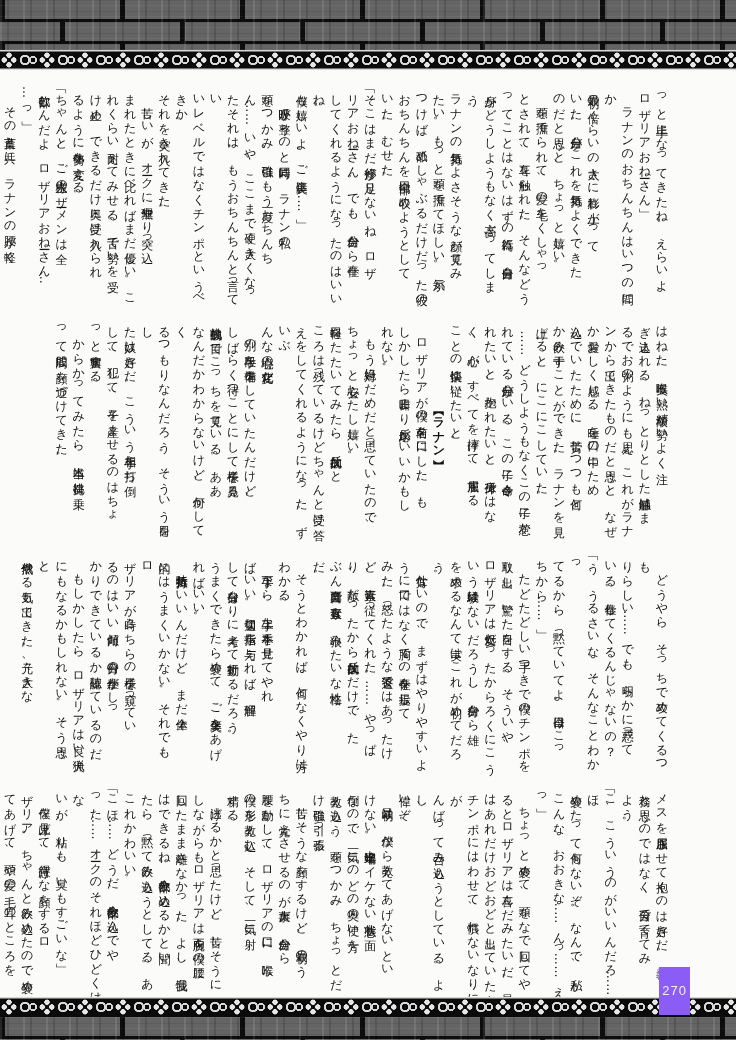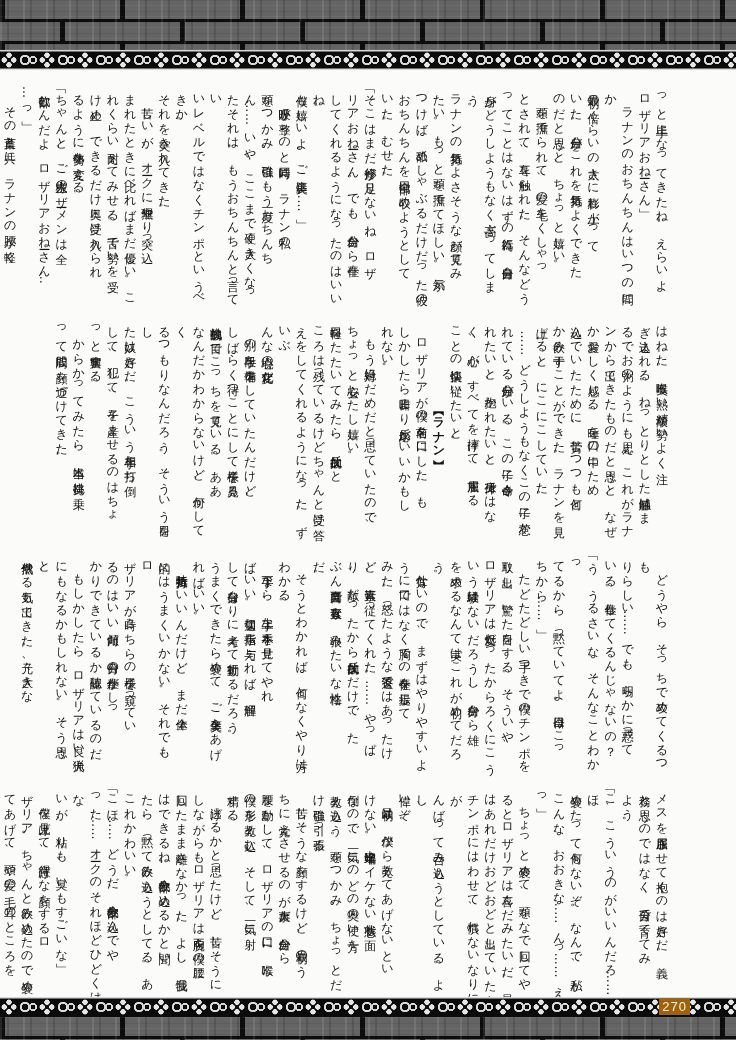--- a/index.html
+++ b/index.html
@@ -63,26 +63,26 @@
   .tcol{margin:0;padding:0;line-height:17.15px;height:100%;overflow:visible;}
   .section-header{
     text-align:center;
     font-weight:bold;
     font-family:"DejaVu Sans","Liberation Sans",sans-serif;
   }
   
   .page-number{
     position:absolute;
     right:46px;bottom:25px;
-    background:#a16207;
+    background:#8b5cf6;
     color:#f2f2f2;
     font-family:"Liberation Sans","DejaVu Sans",sans-serif;
     font-size:13px;
     line-height:16px;
-    padding:0 3px;
+    padding:16px 3px;
     letter-spacing:1px;
   }
 </style>
 </head>
 <body>
 
 <div class="page">
 
   <div class="bricks top"></div>
   <div class="ornament top"></div>

